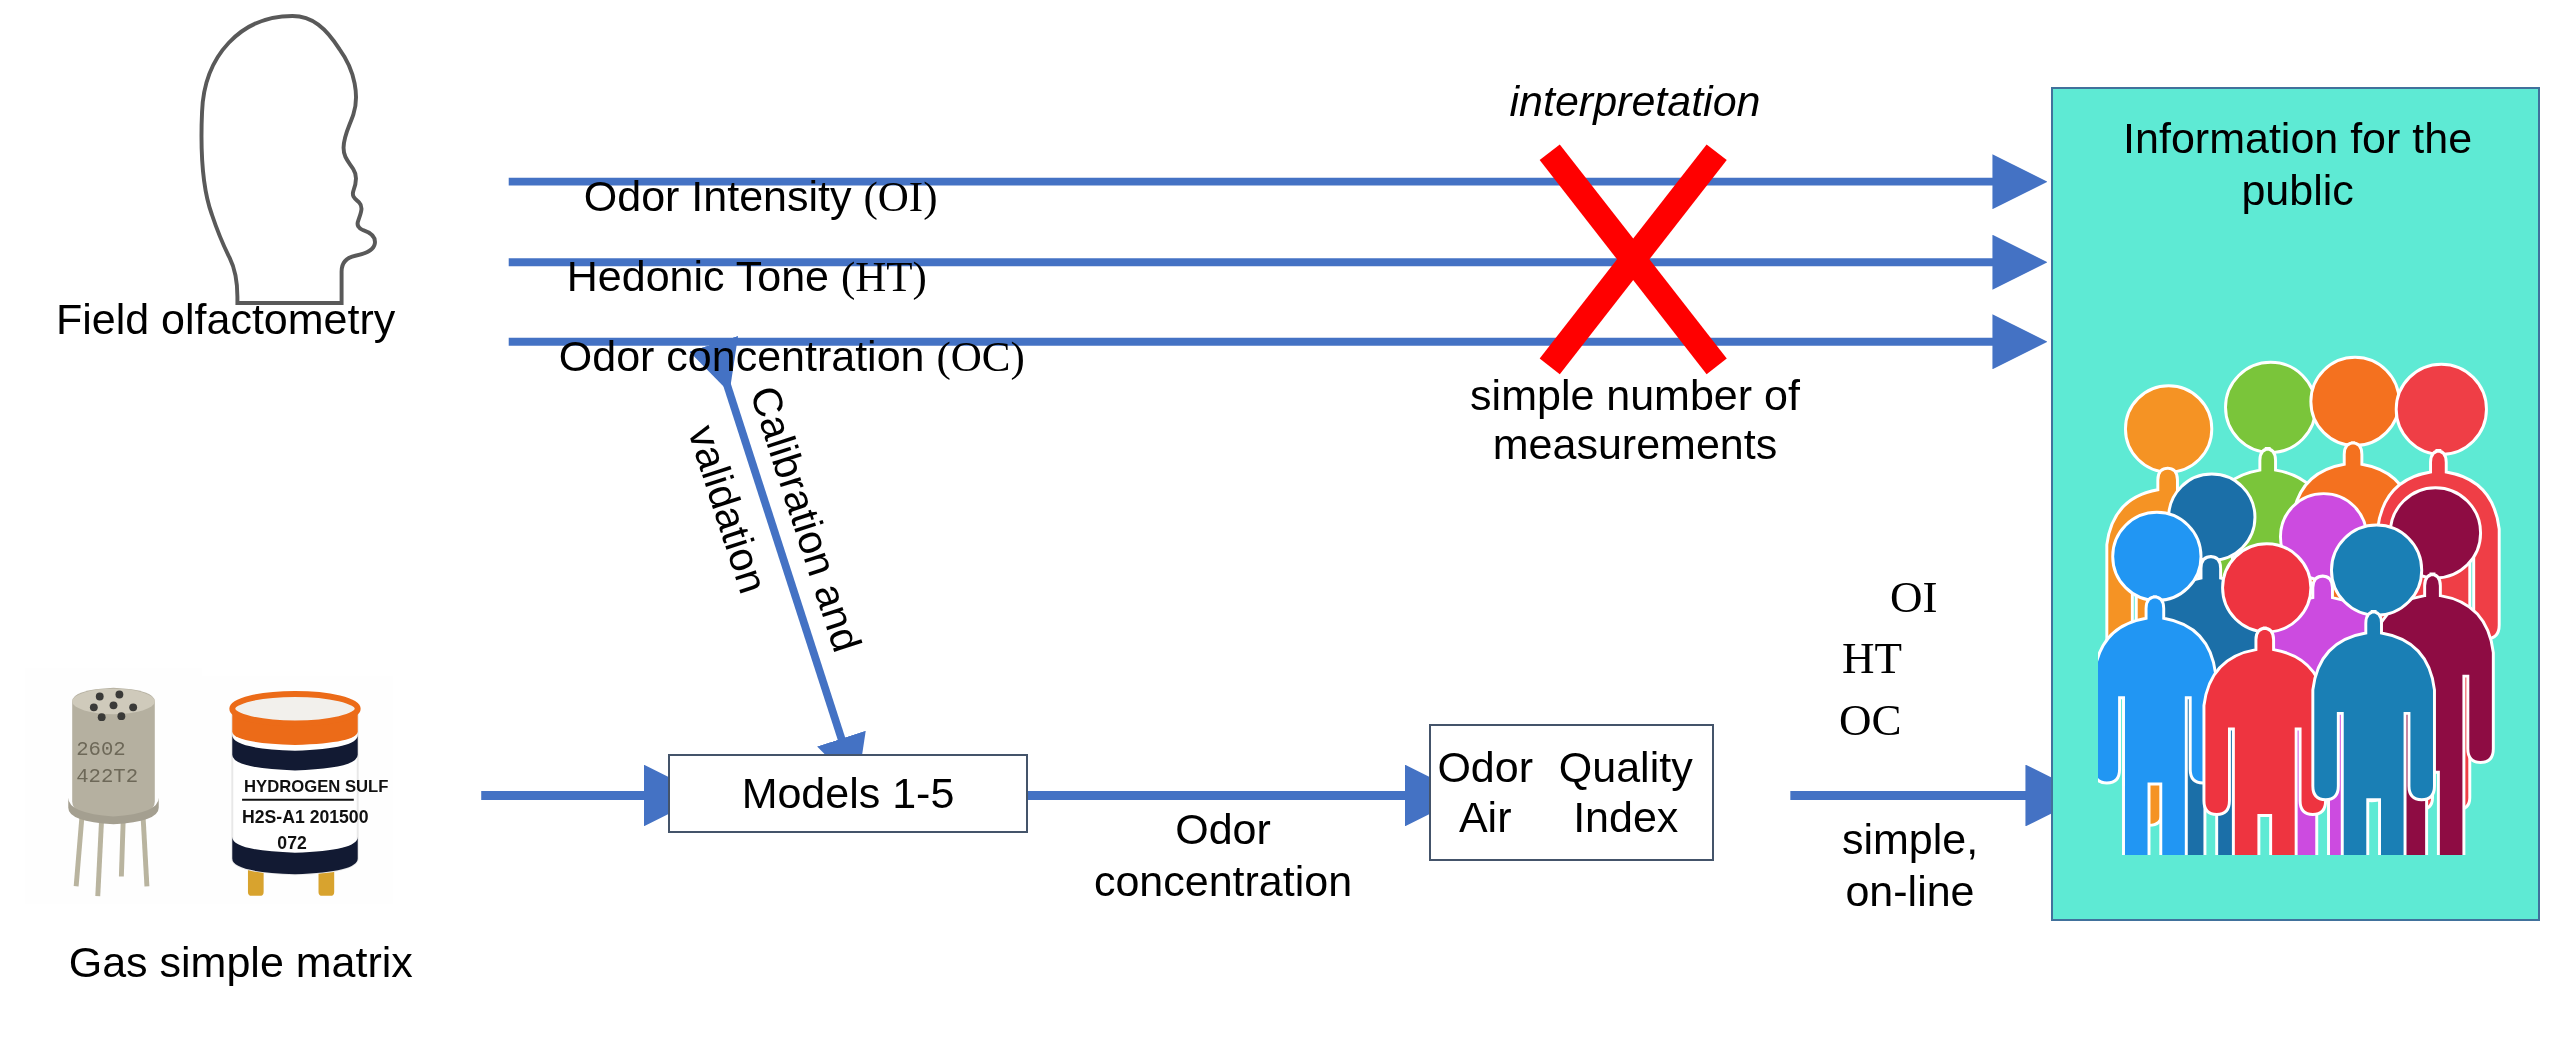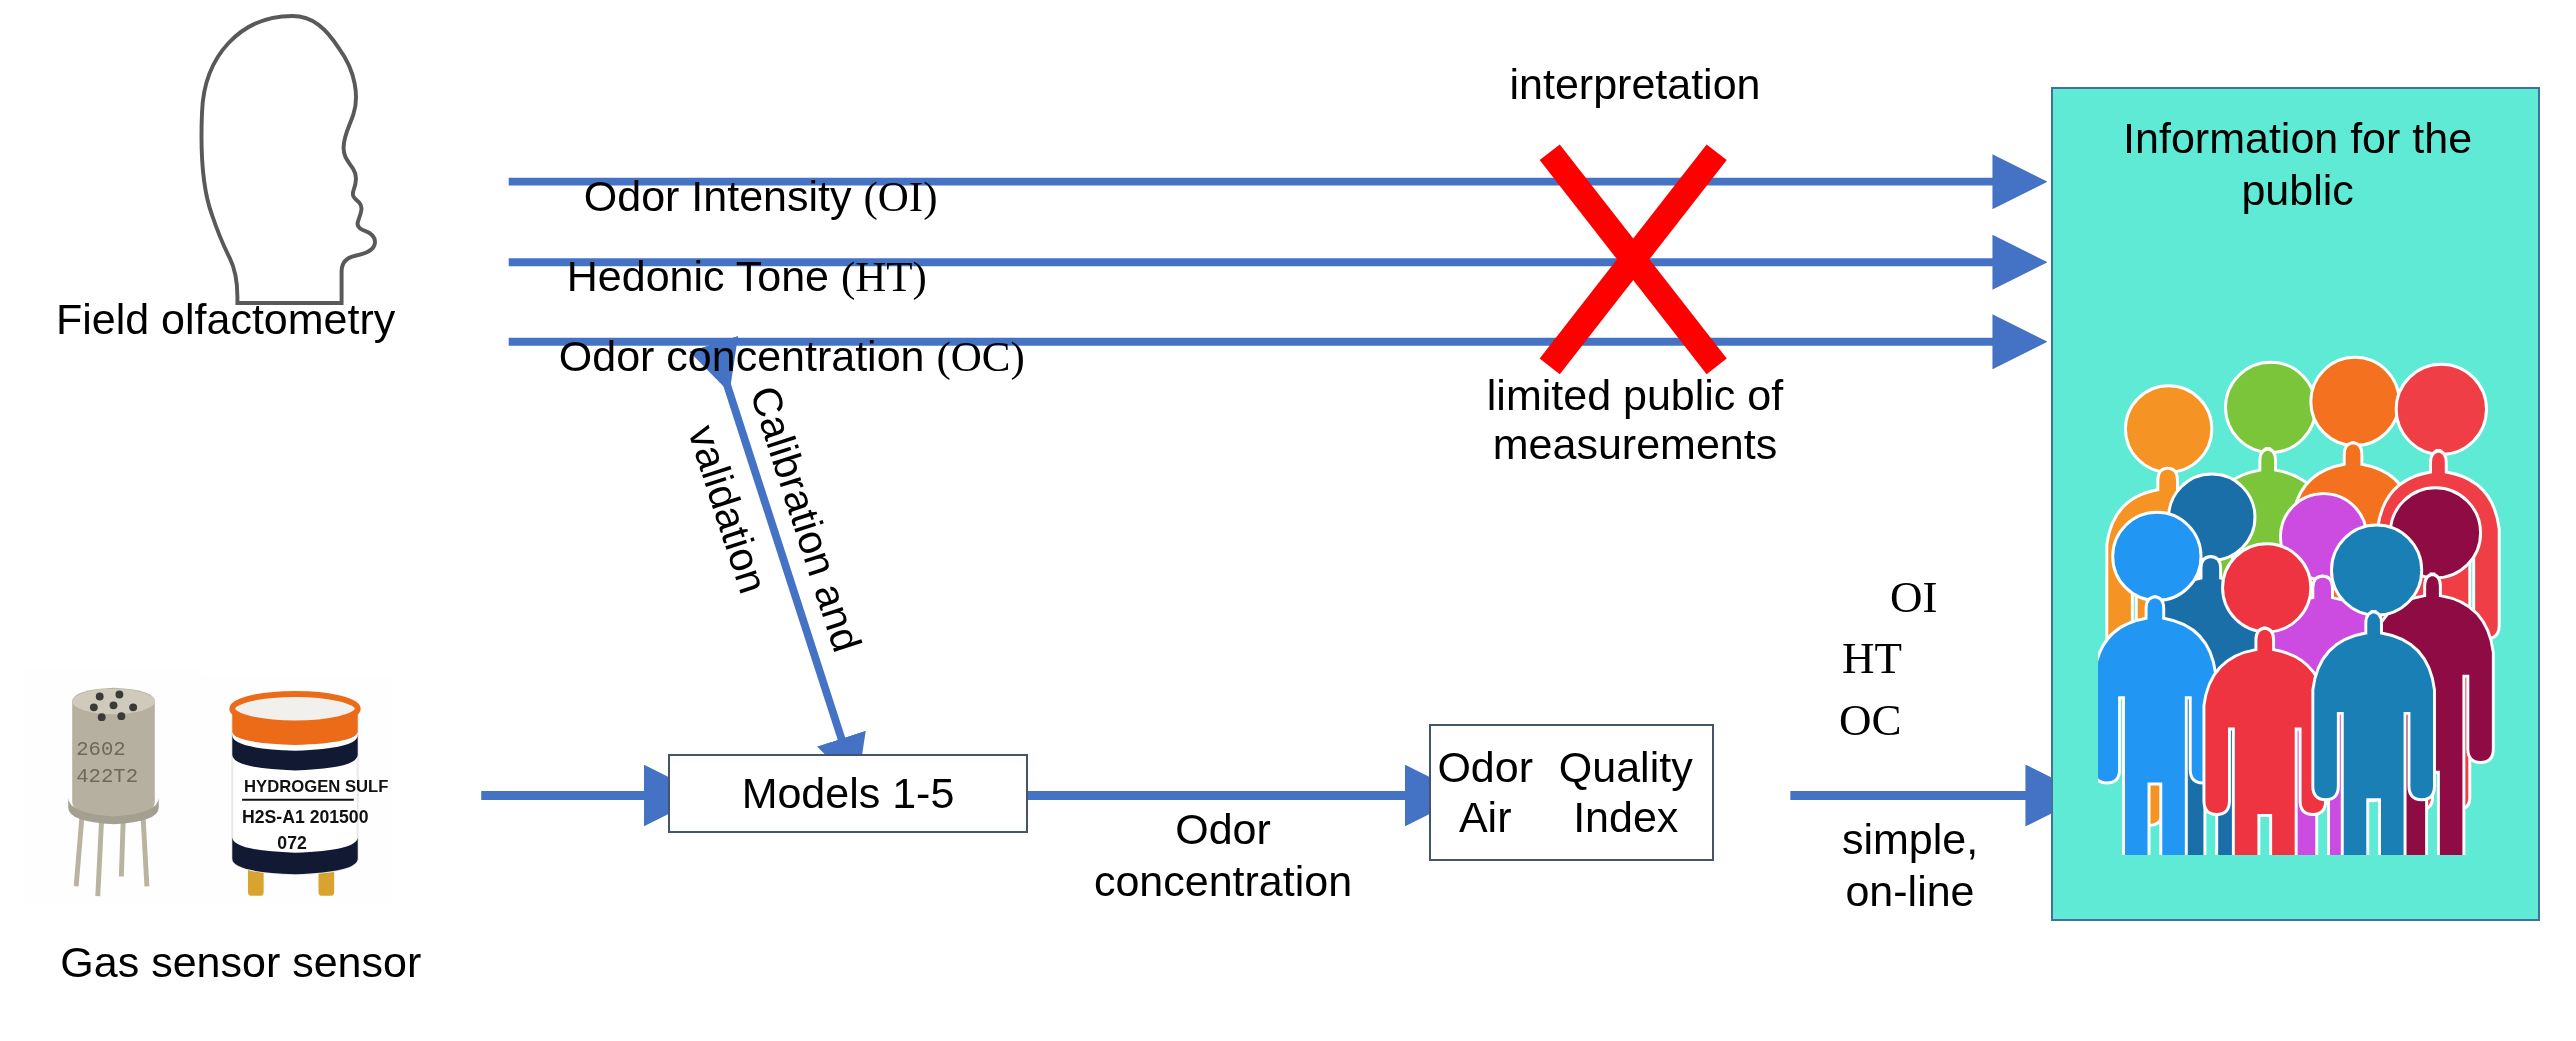--- a/index.html
+++ b/index.html
@@ -126,23 +126,23 @@
     <span>Hedonic Tone </span><span class="abbr">(HT)</span>
   </div>
 
   <div class="abs txt flow-label" style="left:511px;top:284px;">
     <span>Odor concentration </span><span class="abbr">(OC)</span>
   </div>
 
   <div class="abs txt rot" style="left:784px;top:381px;transform:rotate(72deg);">Calibration and</div>
   <div class="abs txt rot" style="left:722px;top:420px;transform:rotate(72deg);">validation</div>
 
-  <div class="abs txt caption" style="left:1424px;top:60px;width:422px;">interpretation</div>
-
-  <div class="abs txt caption" style="left:1404px;top:371px;width:462px;">limited public of</div>
+  <div class="abs txt caption" style="left:1424px;top:77px;width:422px;font-style:italic;">interpretation</div>
+
+  <div class="abs txt caption" style="left:1404px;top:371px;width:462px;">simple number of</div>
   <div class="abs txt caption" style="left:1404px;top:420px;width:462px;">measurements</div>
 
   <div class="sensor-wrap" style="left:15px;top:668px;width:462px;height:236px;">
 
     <svg style="position:absolute;left:9.8px;top:0;width:177px;height:236px;" viewBox="0 0 180 240">
       <rect x="0" y="0" width="180" height="240" fill="#fefefe"></rect>
 
       <g stroke="#b9b49f" stroke-width="5" fill="none">
         <line x1="58" y1="150" x2="52" y2="222"></line>
         <line x1="78" y1="152" x2="74" y2="232"></line>
@@ -180,21 +180,21 @@
 
       <path d="M36 60 Q36 74 100 76 Q164 74 164 60 L164 80 Q164 94 100 96 Q36 94 36 80 Z" fill="#121a33"></path>
       <path d="M36 164 Q36 178 100 180 Q164 178 164 164 L164 186 Q164 200 100 202 Q36 200 36 186 Z" fill="#121a33"></path>
       <text x="48" y="118" font-family="'Liberation Sans',sans-serif" font-weight="bold" font-size="17" fill="#111">HYDROGEN SULF</text>
       <line x1="46" y1="126" x2="160" y2="126" stroke="#111" stroke-width="2"></line>
       <text x="46" y="150" font-family="'Liberation Sans',sans-serif" font-weight="bold" font-size="18" fill="#111">H2S-A1 201500</text>
       <text x="82" y="176" font-family="'Liberation Sans',sans-serif" font-weight="bold" font-size="18" fill="#111">072</text>
     </svg>
   </div>
 
-  <div class="abs txt caption" style="left:9.8px;top:938px;width:462px;">Gas sensor sensor</div>
+  <div class="abs txt caption" style="left:9.8px;top:938px;width:462px;">Gas simple matrix</div>
 
   <div class="abs node-box" style="left:668px;top:754px;width:360px;height:79px;">
     <span>Models 1-5</span>
   </div>
 
   <div class="abs txt caption" style="left:1061px;top:805px;width:324px;">Odor</div>
   <div class="abs txt caption" style="left:1061px;top:857px;width:324px;">concentration</div>
 
   <div class="abs node-box" style="left:1429px;top:724px;width:285px;height:137px;flex-direction:row;">
     <span>Odor Air</span>

